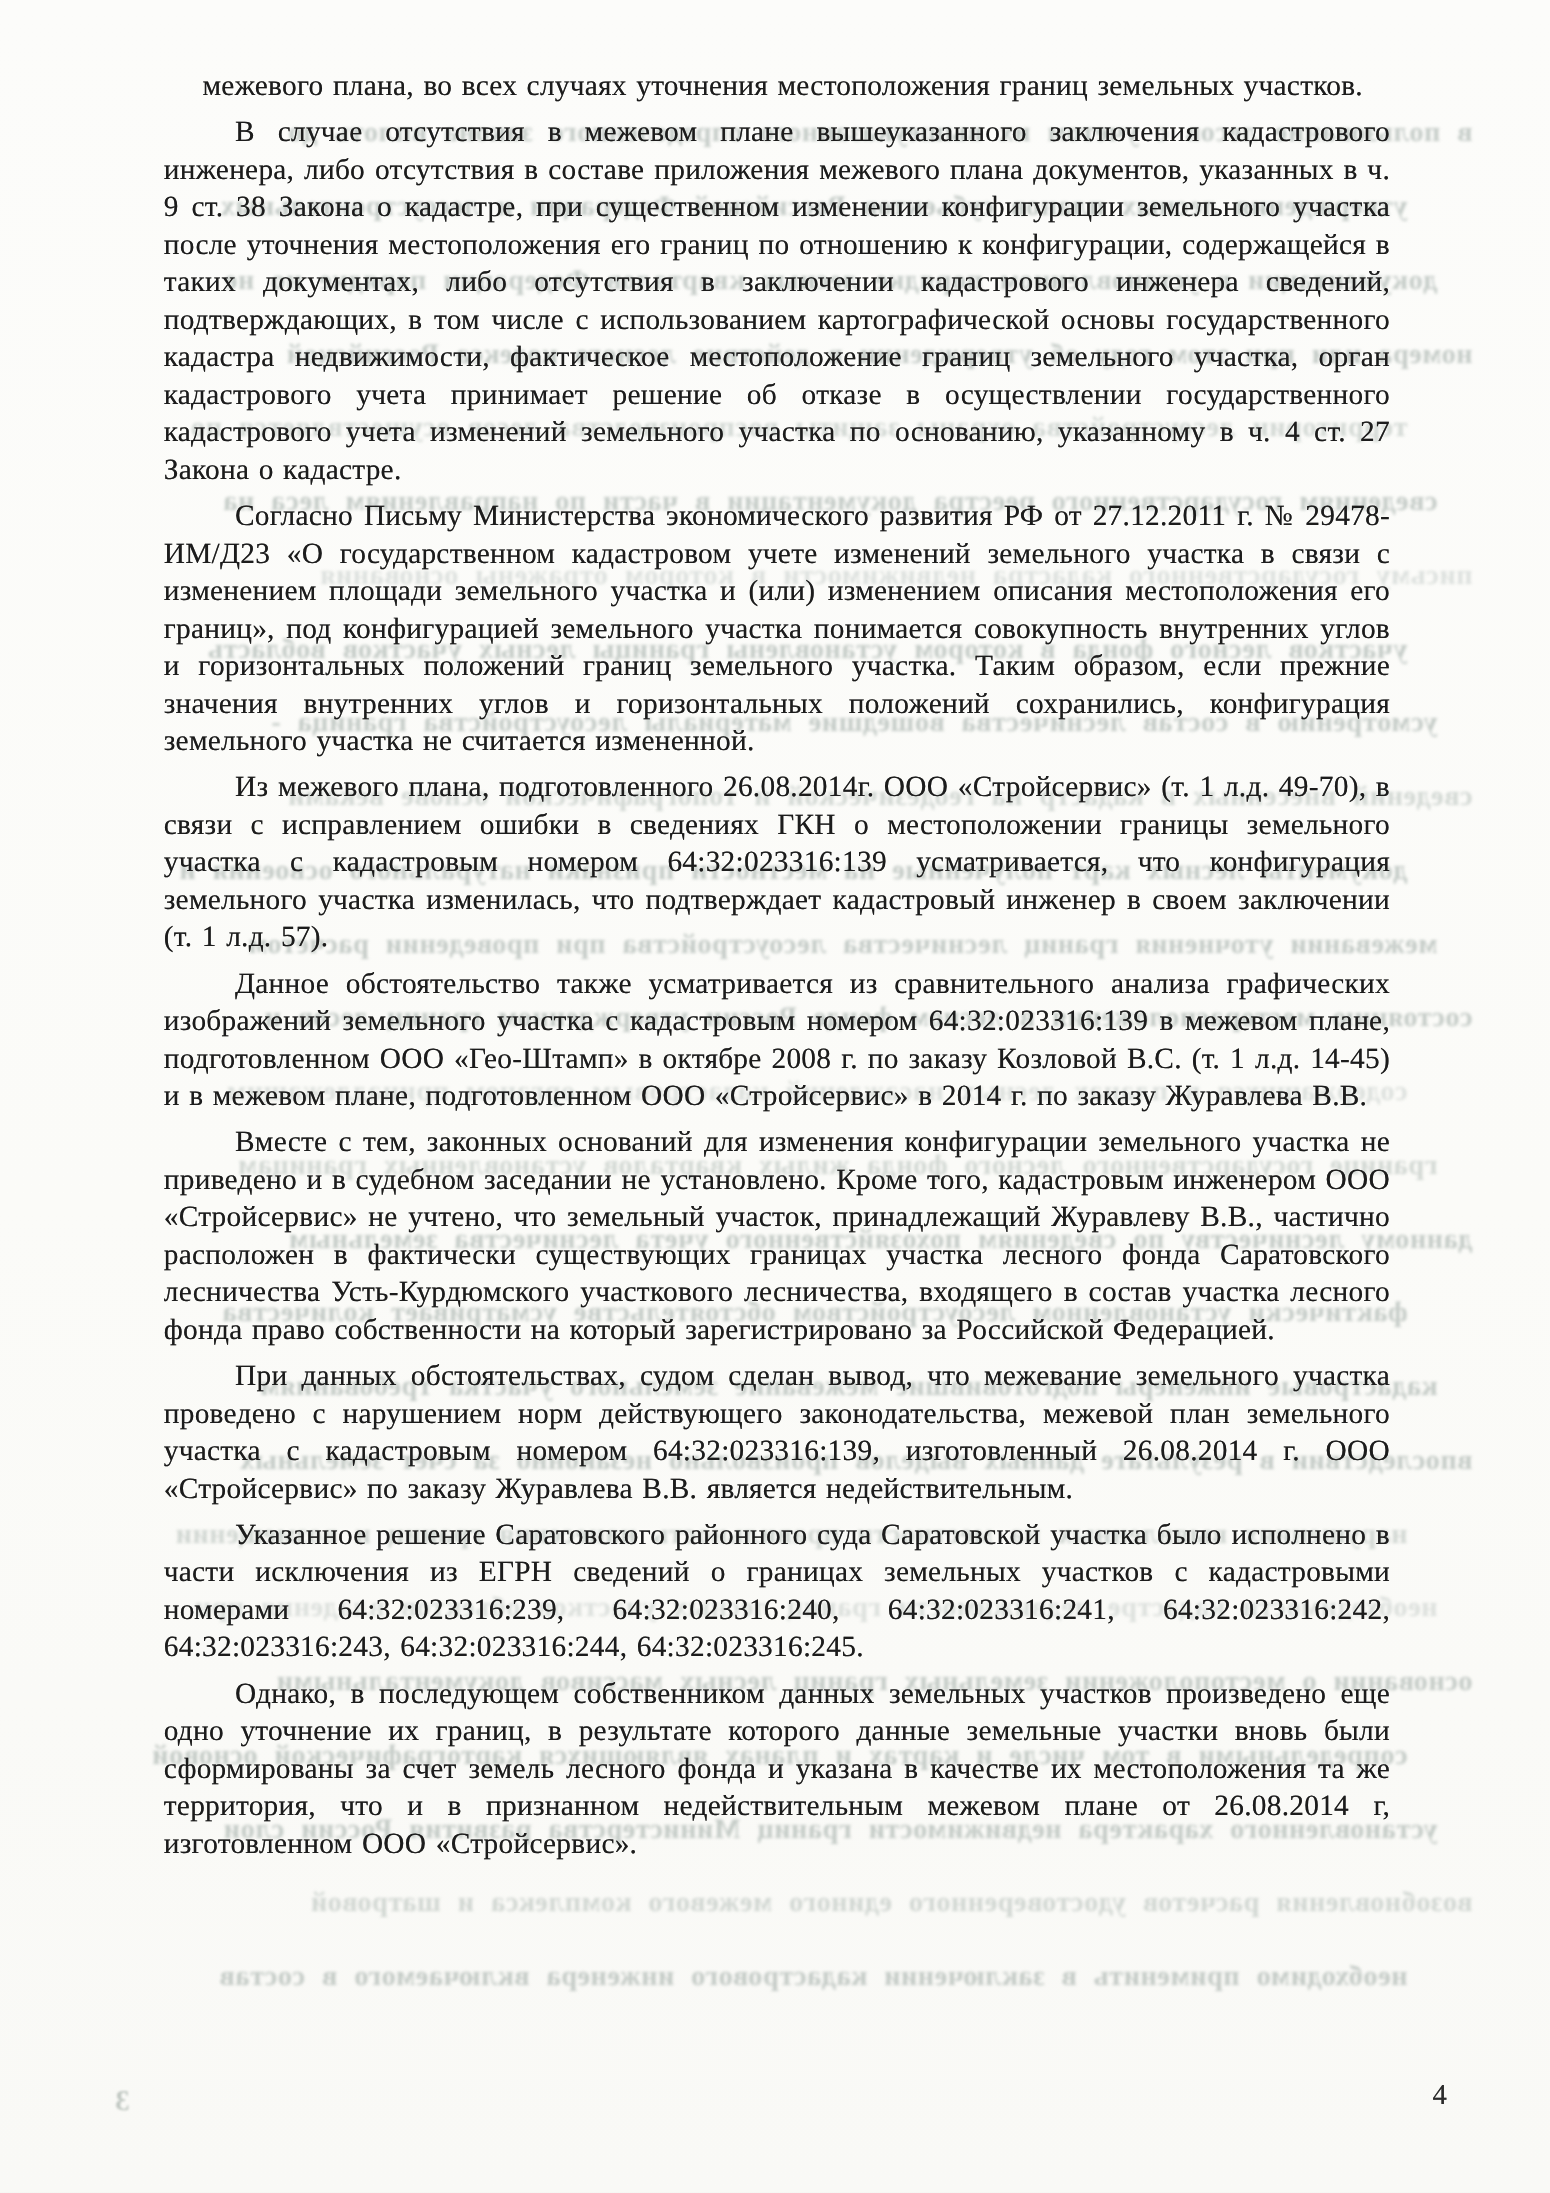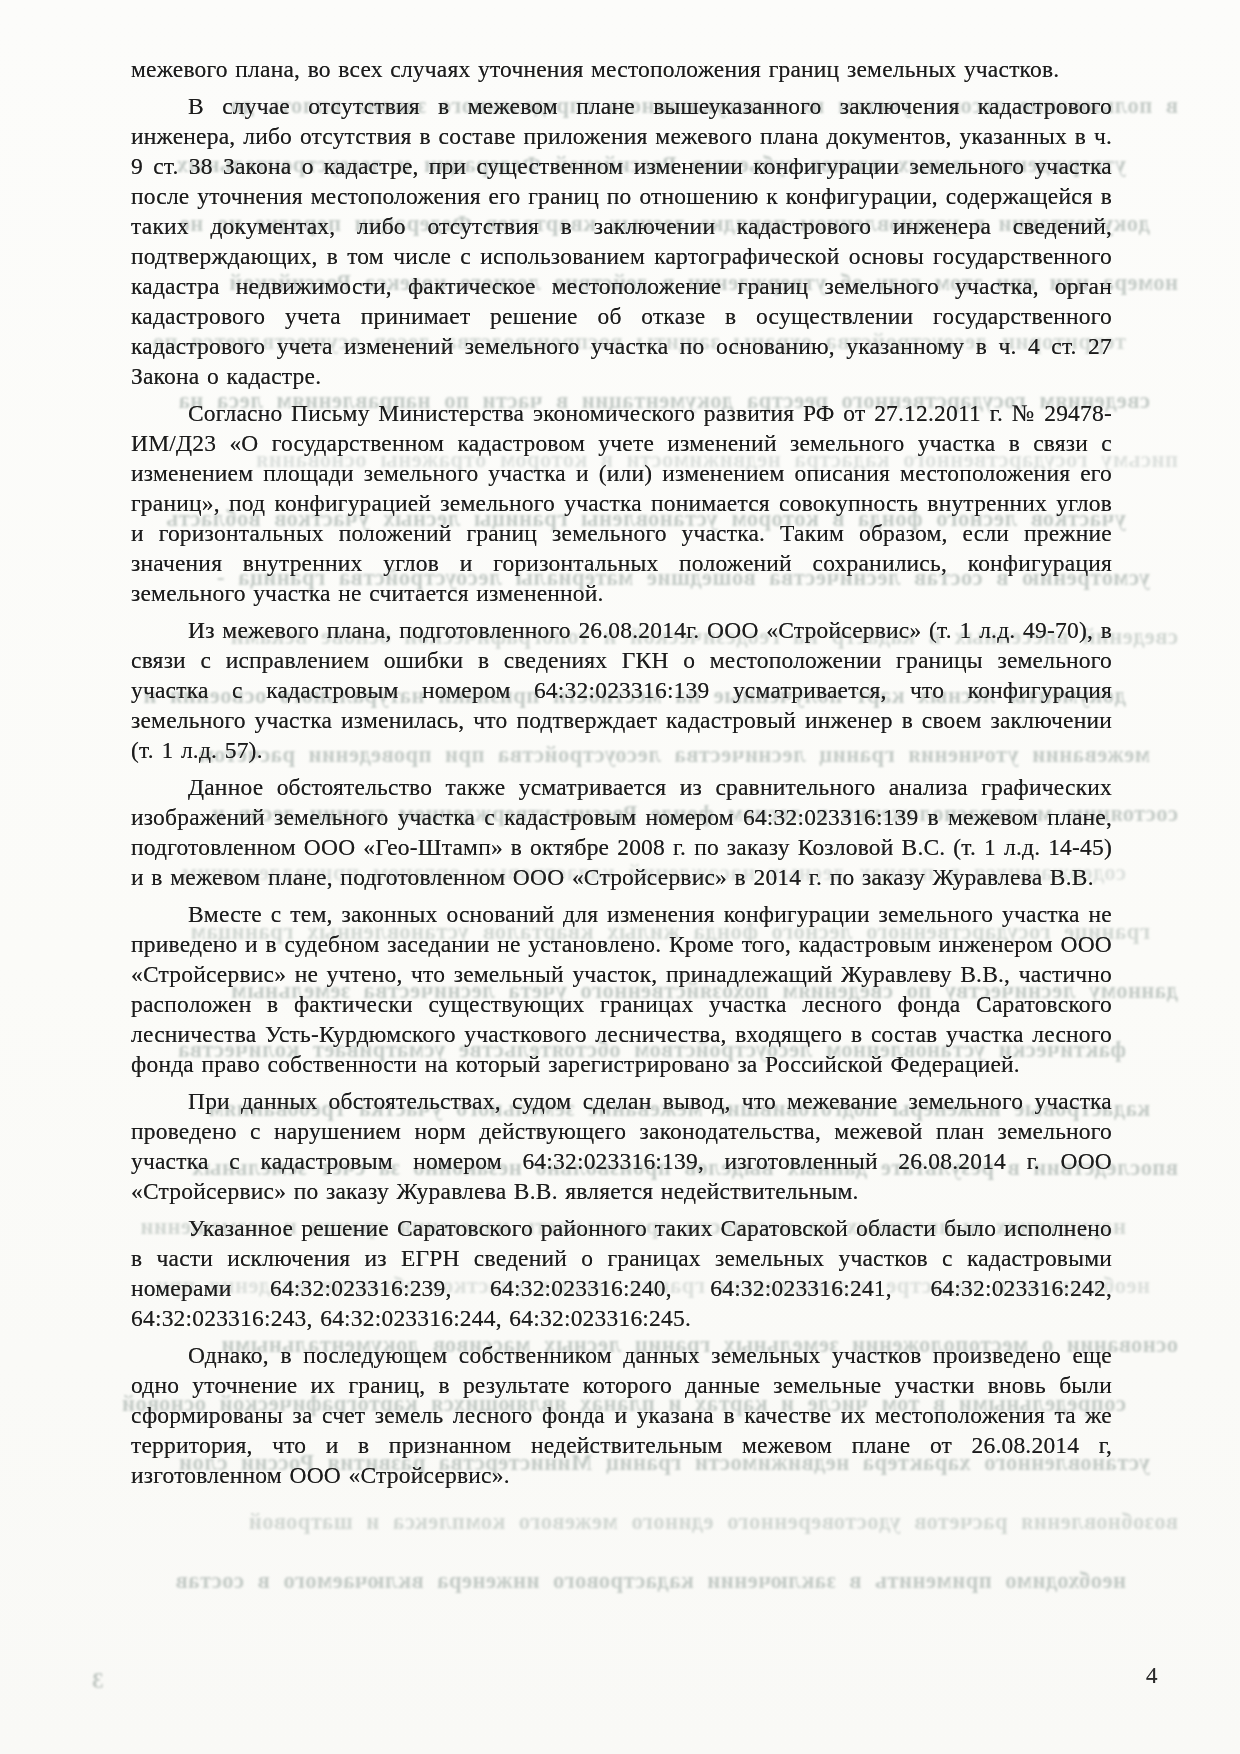--- a/index.html
+++ b/index.html
@@ -70,20 +70,21 @@
     letter-spacing: 0.2px;
     word-spacing: 1.5px;
     text-shadow: 0 0 0.5px rgba(20,20,20,0.65);
   }
   .text-block p {
     margin: 0 0 7px 0;
     text-indent: 57px;
   }
   .text-block p.no-indent {
     text-indent: 0;
+    margin-left: 31px;
   }
   .page-number {
     position: absolute;
     left: 1146px;
     top: 1663px;
     font-family: "Liberation Serif", serif;
     font-size: 23px;
     color: #2b2b2b;
     text-shadow: 0 0 0.5px rgba(20,20,20,0.6);
   }
@@ -125,19 +126,19 @@
   <div class="bleed-page-number" aria-hidden="true">3</div>
 
   <div class="text-block">
       <p class="no-indent">межевого плана, во всех случаях уточнения местоположения границ земельных участков.</p>
       <p>В случае отсутствия в межевом плане вышеуказанного заключения кадастрового инженера, либо отсутствия в составе приложения межевого плана документов, указанных в ч. 9 ст. 38 Закона о кадастре, при существенном изменении конфигурации земельного участка после уточнения местоположения его границ по отношению к конфигурации, содержащейся в таких документах, либо отсутствия в заключении кадастрового инженера сведений, подтверждающих, в том числе с использованием картографической основы государственного кадастра недвижимости, фактическое местоположение границ земельного участка, орган кадастрового учета принимает решение об отказе в осуществлении государственного кадастрового учета изменений земельного участка по основанию, указанному в ч. 4 ст. 27 Закона о кадастре.</p>
       <p>Согласно Письму Министерства экономического развития РФ от 27.12.2011 г. № 29478-ИМ/Д23 «О государственном кадастровом учете изменений земельного участка в связи с изменением площади земельного участка и (или) изменением описания местоположения его границ», под конфигурацией земельного участка понимается совокупность внутренних углов и горизонтальных положений границ земельного участка. Таким образом, если прежние значения внутренних углов и горизонтальных положений сохранились, конфигурация земельного участка не считается измененной.</p>
       <p>Из межевого плана, подготовленного 26.08.2014г. ООО «Стройсервис» (т. 1 л.д. 49-70), в связи с исправлением ошибки в сведениях ГКН о местоположении границы земельного участка с кадастровым номером 64:32:023316:139 усматривается, что конфигурация земельного участка изменилась, что подтверждает кадастровый инженер в своем заключении (т. 1 л.д. 57).</p>
       <p>Данное обстоятельство также усматривается из сравнительного анализа графических изображений земельного участка с кадастровым номером 64:32:023316:139 в межевом плане, подготовленном ООО «Гео-Штамп» в октябре 2008 г. по заказу Козловой В.С. (т. 1 л.д. 14-45) и в межевом плане, подготовленном ООО «Стройсервис» в 2014 г. по заказу Журавлева В.В.</p>
       <p>Вместе с тем, законных оснований для изменения конфигурации земельного участка не приведено и в судебном заседании не установлено. Кроме того, кадастровым инженером ООО «Стройсервис» не учтено, что земельный участок, принадлежащий Журавлеву В.В., частично расположен в фактически существующих границах участка лесного фонда Саратовского лесничества Усть-Курдюмского участкового лесничества, входящего в состав участка лесного фонда право собственности на который зарегистрировано за Российской Федерацией.</p>
       <p>При данных обстоятельствах, судом сделан вывод, что межевание земельного участка проведено с нарушением норм действующего законодательства, межевой план земельного участка с кадастровым номером 64:32:023316:139, изготовленный 26.08.2014 г. ООО «Стройсервис» по заказу Журавлева В.В. является недействительным.</p>
-      <p>Указанное решение Саратовского районного таких Саратовской области было исполнено в части исключения из ЕГРН сведений о границах земельных участков с кадастровыми номерами 64:32:023316:239, 64:32:023316:240, 64:32:023316:241, 64:32:023316:242, 64:32:023316:243, 64:32:023316:244, 64:32:023316:245.</p>
+      <p>Указанное решение Саратовского районного суда Саратовской участка было исполнено в части исключения из ЕГРН сведений о границах земельных участков с кадастровыми номерами 64:32:023316:239, 64:32:023316:240, 64:32:023316:241, 64:32:023316:242, 64:32:023316:243, 64:32:023316:244, 64:32:023316:245.</p>
       <p>Однако, в последующем собственником данных земельных участков произведено еще одно уточнение их границ, в результате которого данные земельные участки вновь были сформированы за счет земель лесного фонда и указана в качестве их местоположения та же территория, что и в признанном недействительным межевом плане от 26.08.2014 г, изготовленном ООО «Стройсервис».</p>
     </div>
 
   <div class="page-number">4</div>
 
 </div>
 
 </body></html>

